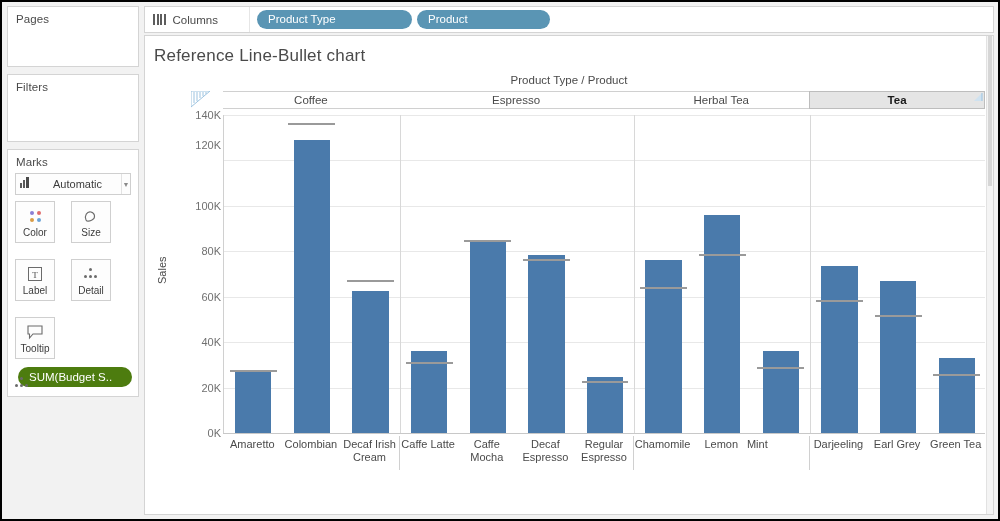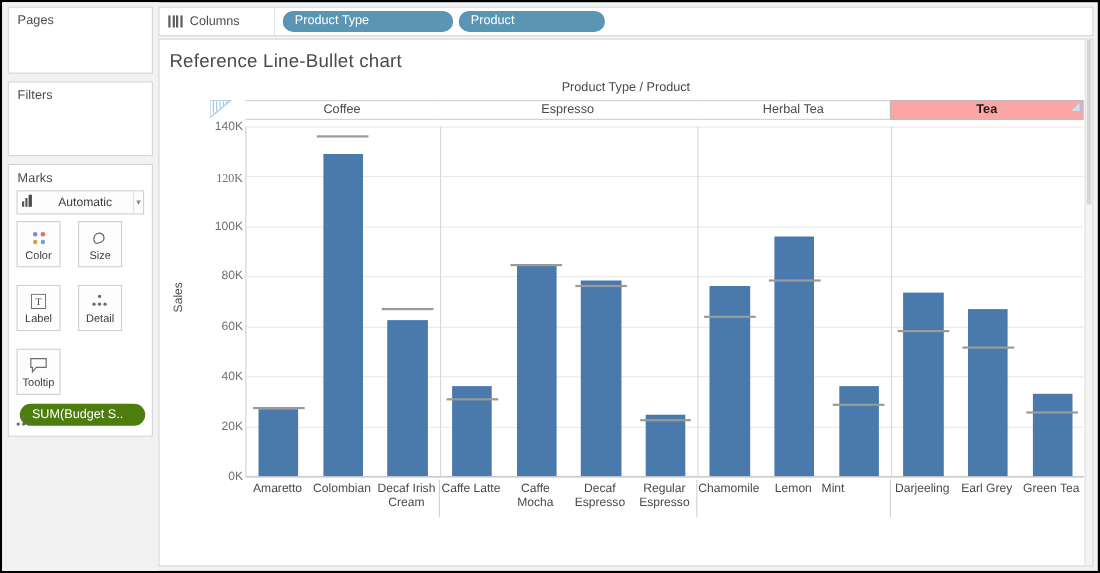--- a/index.html
+++ b/index.html
@@ -151,21 +151,21 @@
   }
   .yticks{position:absolute;left:20px;width:56px;top:0;bottom:0;}
 
   .header-band{
     position:absolute;
     border-top:1px solid #d0d0d0;border-bottom:1px solid #d0d0d0;
     box-sizing:border-box;
     font-size:11.5px;color:#4a4a4a;
     display:flex;align-items:center;justify-content:center;
   }
-  .header-band.sel{background:#fca5a5;border:1px solid #bdbdbd;color:#1a1a1a;font-weight:bold;}
+  .header-band.sel{background:#e5e5e5;border:1px solid #bdbdbd;color:#1a1a1a;font-weight:bold;}
   .drag-tri{
     position:absolute;width:20px;height:17px;overflow:hidden;
   }
   .drag-tri svg{display:block;}
   .corner-grip{position:absolute;right:1px;top:1px;width:9px;height:9px;}
   .corner-grip svg{display:block;}
 
   .plot{
     position:absolute;
     background:#ffffff;
@@ -303,21 +303,21 @@
 
       <div class="plotwrap">
         <div class="ylabel">Sales</div>
         <div class="yticks" id="yticks" style="height: 100%;">
             <div class="ytick" style="top: 397px;">0K</div>
             <div class="ytick" style="top: 351.571px;">20K</div>
             <div class="ytick" style="top: 306.143px;">40K</div>
             <div class="ytick" style="top: 260.714px;">60K</div>
             <div class="ytick" style="top: 215.286px;">80K</div>
             <div class="ytick" style="top: 169.857px;">100K</div>
-            <div class="ytick" style="top: 126px; font-family: Liberation Serif, serif;">120K</div>
+            <div class="ytick" style="top: 109px;">120K</div>
             <div class="ytick" style="top: 79px;">140K</div>
           </div>
 
         <div class="drag-tri" style="left:46px;top:55px;">
           <svg width="20" height="17" viewBox="0 0 20 17">
             <path d="M0 0 H19 L0 16 Z" fill="#ffffff" stroke="#9cc3e0" stroke-width="1"></path>
             <g stroke="#9cc3e0" stroke-width="1">
               <line x1="3" y1="1" x2="3" y2="12"></line>
                 <line x1="6" y1="1" x2="6" y2="10"></line>
               <line x1="9" y1="1" x2="9" y2="7"></line>

